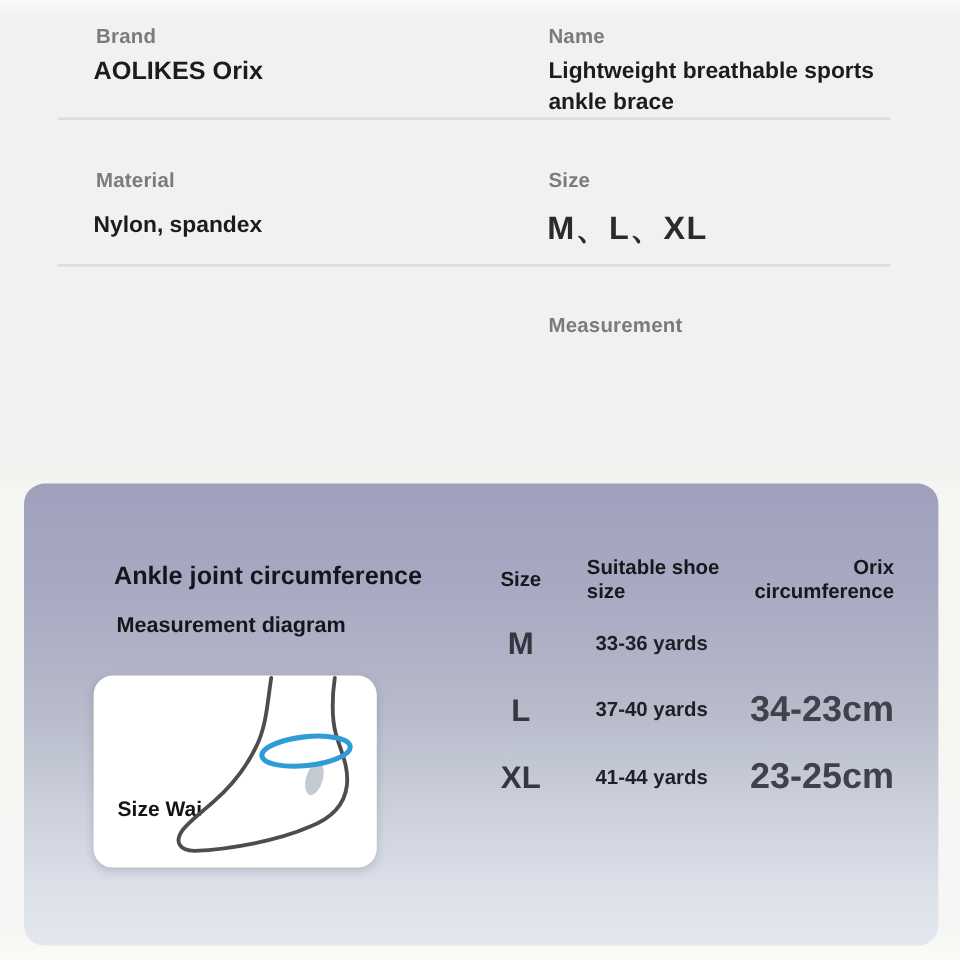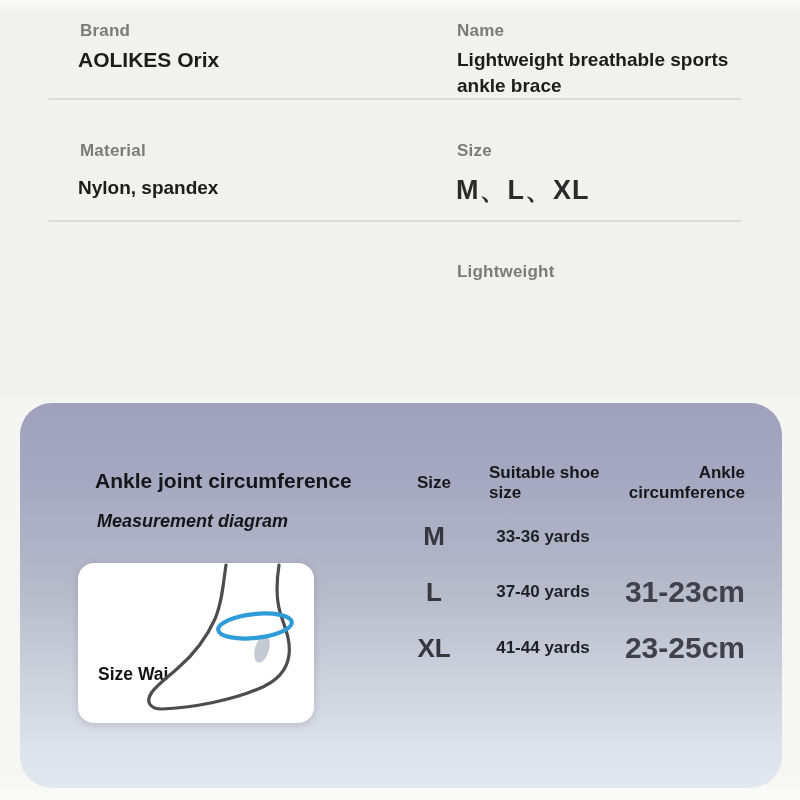--- a/index.html
+++ b/index.html
@@ -17,25 +17,25 @@
   
   .v-brand { left:78px; top:48px; font-size:21px; }
   .v-name  { left:457px; top:47px; width:305px; font-size:19px; line-height:26px; }
   .v-material { left:78px; top:177px; font-size:19px; }
   .v-size  { left:456px; top:172px; font-size:27px; color:#2b2b2b; letter-spacing:1px; }
   .v-applicable { left:457px; top:291px; width:330px; font-size:19px; line-height:27px; }
 
   
   .panel {
     position:absolute; left:20px; top:403px; width:762px; height:385px;
-    border-radius:32px;
+    border-radius:17px;
     background:linear-gradient(180deg,#a0a0bc 0%,#a7a9c2 22%,#b6bac9 48%,#cdd2dd 72%,#dde2eb 90%,#e3e8f0 100%);
   }
   .panel-title1 { left:75px; top:66px; font-size:21px; font-weight:bold; color:#15151a; }
-  .panel-title2 { left:77px; top:108px; font-size:18px; font-weight:bold; color:#15151a;font-style:italic; }
+  .panel-title2 { left:77px; top:108px; font-size:18px; font-weight:bold; color:#15151a; }
 
   .measure-box {
     position:absolute; left:58px; top:160px; width:236px; height:160px;
     background:#ffffff; border-radius:16px; box-shadow:0 2px 8px rgba(40,40,70,.18);
   }
   .box-caption-top { left:20px; top:44px; width:95px; font-size:14.5px; line-height:18.5px; font-weight:bold; color:#141418; }
   .box-caption-bottom { left:20px; top:100px; width:95px; font-size:17.5px; line-height:22px; font-weight:bold; color:#141418; }
   .foot-svg { position:absolute; left:0; top:0; }
 
   
@@ -65,21 +65,21 @@
   <div class="divider" style="top:98px;"></div>
 
   <div class="abs label" style="left:80px; top:141px;">Material</div>
   <div class="abs value v-material">Nylon, spandex</div>
 
   <div class="abs label" style="left:457px; top:141px;">Size</div>
   <div class="abs value v-size">M、L、XL</div>
 
   <div class="divider" style="top:220px;"></div>
 
-  <div class="abs label" style="left:457px; top:262px;">Lightweight</div>
+  <div class="abs label" style="left:457px; top:262px;">Measurement</div>
 
   <div class="panel">
 
     <div class="abs panel-title1">Ankle joint circumference</div>
     <div class="abs panel-title2">Measurement diagram</div>
 
     <div class="measure-box">
       <div class="abs box-caption-bottom">Size Wai</div>
       <svg class="foot-svg" width="236" height="160" viewBox="0 0 236 160">
 
@@ -87,32 +87,32 @@
 
         <ellipse cx="184" cy="86" rx="7" ry="14" transform="rotate(16 184 86)" fill="#c4cad1"></ellipse>
 
         <ellipse cx="177" cy="63" rx="37" ry="12" transform="rotate(-6 177 63)" fill="none" stroke="#2e9cd6" stroke-width="4.2"></ellipse>
       </svg>
     </div>
 
     <div class="tbl-row hdr" style="top:60px;">
       <div class="c1">Size</div>
       <div class="c2">Suitable shoe size</div>
-      <div class="c3">Ankle circumference</div>
+      <div class="c3">Orix circumference</div>
     </div>
 
     <div class="tbl-row" style="top:118px;">
       <div class="c1 row-size">M</div>
       <div class="c2 row-shoe">33-36 yards</div>
     </div>
 
     <div class="tbl-row" style="top:172px;">
       <div class="c1 row-size">L</div>
       <div class="c2 row-shoe">37-40 yards</div>
-      <div class="c3 row-circ">31-23cm</div>
+      <div class="c3 row-circ">34-23cm</div>
     </div>
 
     <div class="tbl-row" style="top:228px;">
       <div class="c1 row-size">XL</div>
       <div class="c2 row-shoe">41-44 yards</div>
       <div class="c3 row-circ">23-25cm</div>
     </div>
 
 
   </div>

